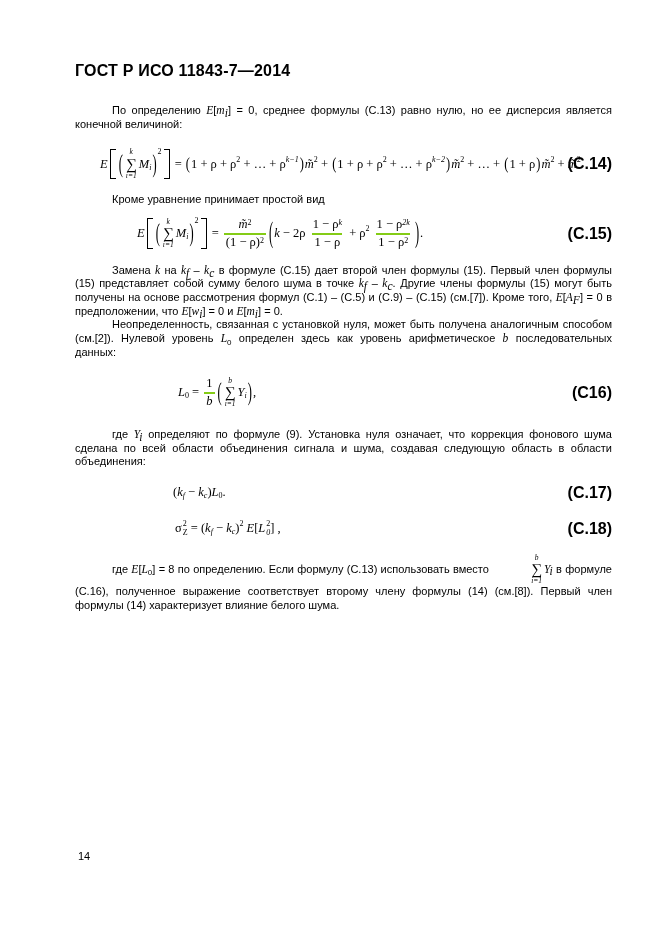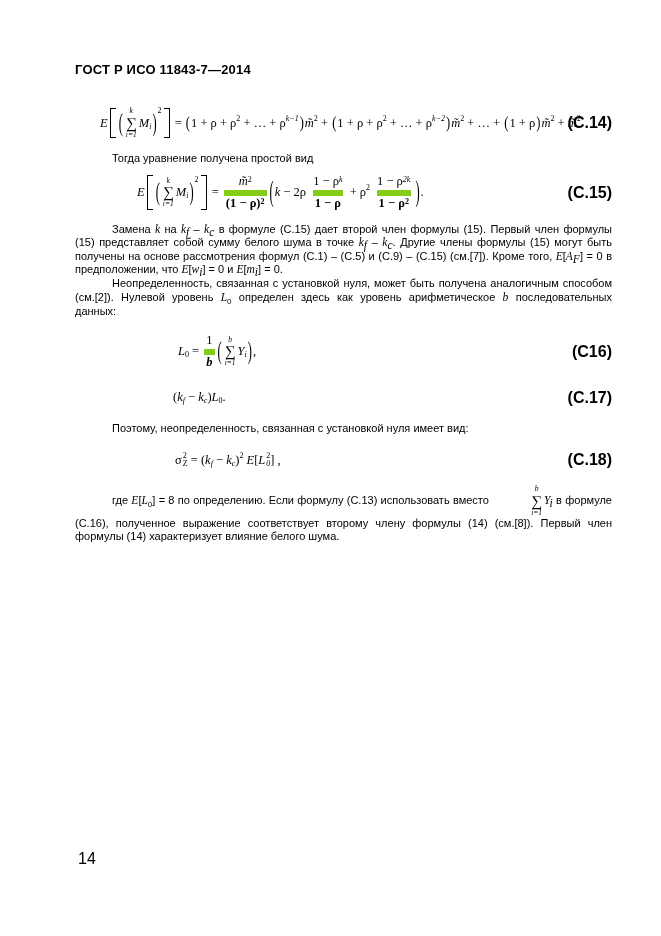--- a/index.html
+++ b/index.html
@@ -7,21 +7,21 @@
     position:relative;
     width:661px; height:936px;
     background:#ffffff;
     font-family:"Liberation Sans", sans-serif;
     color:#000;
     box-sizing:border-box;
     padding:62px 49px 0 75px;
     overflow:hidden;
   }
   .doc-header {
-    font-size:13px; font-weight:bold;
+    font-size:16px; font-weight:bold;
     margin-bottom:24px;
     letter-spacing:0.2px;
   }
   .para {
     font-size:11px; line-height:13.6px;
     text-align:justify;
     text-indent:37px;
     margin:0;
   }
   .para .tk-i { font-family:"Liberation Serif", serif; font-style:italic; font-size:11.5px; }
@@ -62,32 +62,32 @@
   }
   .tk-sum .lim { font-size:7.5px; font-style:italic; line-height:1.1; }
   .tk-sum .sigma { font-size:15px; font-style:normal; line-height:1; }
   .tk-frac {
     display:inline-flex; flex-direction:column; align-items:center;
     vertical-align:middle; margin:0 2px; line-height:1.25;
   }
   .tk-frac .num, .tk-frac .den {
     display:flex; align-items:baseline; justify-content:center; padding:0 2px;
   }
-  .tk-frac .den { border-top:6px solid #84cc16;font-weight:bold; }
+  .tk-frac .den { border-top:2px solid #84cc16; }
   .tk-frac .tk-sup { top:-3px; }
   .tk-supsub {
     display:inline-flex; align-items:center;
   }
   .tk-supsub .stack {
     display:inline-flex; flex-direction:column; justify-content:center;
     font-size:8px; line-height:1.05; margin-left:1px;
   }
   .page-number {
     position:absolute; left:78px; top:850px;
-    font-size:16px;
+    font-size:11px;
   }
   
   #b0 { margin-top:0; }
   #b1 { margin:11px 0 7px 0; min-height:44px; }
   #b1 .fm { margin-left:25px; }
   #b2 { text-indent:37px; }
   #b3 { margin:3px 0 6px 0; min-height:48px; }
   #b3 .fm { margin-left:62px; }
   #b6 { margin:11px 0 13px 0; min-height:44px; }
   #b6 .fm { margin-left:103px; }
@@ -96,49 +96,50 @@
   #b10 { margin:13px 0 13px 0; min-height:24px; }
   #b10 .fm { margin-left:100px; }
 </style>
 </head>
 <body>
 
 <div class="page">
 
   <div class="doc-header">ГОСТ Р ИСО 11843-7—2014</div>
 
+  <p class="para" id="b0"><span class="tk-r">По определению </span><span class="tk-i">E</span><span class="tk-r">[</span><span class="tk-i">m</span><span class="tk-sub tk-i">i</span><span class="tk-r">] = 0, среднее формулы (С.13) равно нулю, но ее дисперсия является конечной величиной:</span></p>
 
   <div class="formula-row" id="b1">
     <span class="fm"><span class="tk-i">E</span><span class="tk-lb"></span><span class="tk-paren" style="transform: scaleY(2.1);">(</span><span class="tk-sum"><span class="lim">k</span><span class="sigma">∑</span><span class="lim">i=1</span></span><span class="tk-i">M</span><span class="tk-sub tk-i">i</span><span class="tk-paren" style="transform: scaleY(2.1);">)</span><span class="tk-hsup tk-r">2</span><span class="tk-rb"></span><span class="tk-r"> = </span><span class="tk-paren" style="transform: scaleY(1.35);">(</span><span class="tk-r">1 + ρ + ρ</span><span class="tk-sup tk-r">2</span><span class="tk-r"> + … + ρ</span><span class="tk-sup tk-i">k−1</span><span class="tk-paren" style="transform: scaleY(1.35);">)</span><span class="tk-i">m̃</span><span class="tk-sup tk-r">2</span><span class="tk-r"> + </span><span class="tk-paren" style="transform: scaleY(1.35);">(</span><span class="tk-r">1 + ρ + ρ</span><span class="tk-sup tk-r">2</span><span class="tk-r"> + … + ρ</span><span class="tk-sup tk-i">k−2</span><span class="tk-paren" style="transform: scaleY(1.35);">)</span><span class="tk-i">m̃</span><span class="tk-sup tk-r">2</span><span class="tk-r"> + … + </span><span class="tk-paren" style="transform: scaleY(1.35);">(</span><span class="tk-r">1 + ρ</span><span class="tk-paren" style="transform: scaleY(1.35);">)</span><span class="tk-i">m̃</span><span class="tk-sup tk-r">2</span><span class="tk-r"> + </span><span class="tk-i">m̃</span><span class="tk-sup tk-r">2</span></span>
     <span class="formula-label">(С.14)</span>
   </div>
 
-  <p class="para" id="b2"><span class="tk-r">Тогда уравнение получена простой вид</span></p>
+  <p class="para" id="b2"><span class="tk-r">Кроме уравнение принимает простой вид</span></p>
 
   <div class="formula-row" id="b3">
     <span class="fm"><span class="tk-i">E</span><span class="tk-lb"></span><span class="tk-paren" style="transform: scaleY(2.1);">(</span><span class="tk-sum"><span class="lim">k</span><span class="sigma">∑</span><span class="lim">i=1</span></span><span class="tk-i">M</span><span class="tk-sub tk-i">i</span><span class="tk-paren" style="transform: scaleY(2.1);">)</span><span class="tk-hsup tk-r">2</span><span class="tk-rb"></span><span class="tk-r"> = </span><span class="tk-frac"><span class="num"><span class="tk-i">m̃</span><span class="tk-sup tk-r">2</span></span><span class="den"><span class="tk-r">(1 − ρ)</span><span class="tk-sup tk-r">2</span></span></span><span class="tk-paren" style="transform: scaleY(2.3);">(</span><span class="tk-i">k</span><span class="tk-r"> − 2ρ </span><span class="tk-frac"><span class="num"><span class="tk-r">1 − ρ</span><span class="tk-sup tk-i">k</span></span><span class="den"><span class="tk-r">1 − ρ</span></span></span><span class="tk-r"> + ρ</span><span class="tk-sup tk-r">2</span><span style="display: inline-block; width: 3px;"></span><span class="tk-frac"><span class="num"><span class="tk-r">1 − ρ</span><span class="tk-sup tk-i">2k</span></span><span class="den"><span class="tk-r">1 − ρ</span><span class="tk-sup tk-r">2</span></span></span><span class="tk-paren" style="transform: scaleY(2.3);">)</span><span class="tk-r">.</span></span>
     <span class="formula-label">(С.15)</span>
   </div>
 
   <p class="para" id="b4"><span class="tk-r">Замена </span><span class="tk-i">k</span><span class="tk-r"> на </span><span class="tk-i">k</span><span class="tk-sub tk-i">f</span><span class="tk-r"> – </span><span class="tk-i">k</span><span class="tk-sub tk-i">c</span><span class="tk-r"> в формуле (С.15) дает второй член формулы (15). Первый член формулы (15) представляет собой сумму белого шума в точке </span><span class="tk-i">k</span><span class="tk-sub tk-i">f</span><span class="tk-r"> – </span><span class="tk-i">k</span><span class="tk-sub tk-i">c</span><span class="tk-r">. Другие члены формулы (15) могут быть получены на основе рассмотрения формул (С.1) – (С.5) и (С.9) – (С.15) (см.[7]). Кроме того, </span><span class="tk-i">E</span><span class="tk-r">[</span><span class="tk-i">A</span><span class="tk-sub tk-i">F</span><span class="tk-r">] = 0 в предположении, что </span><span class="tk-i">E</span><span class="tk-r">[</span><span class="tk-i">w</span><span class="tk-sub tk-i">i</span><span class="tk-r">] = 0 и </span><span class="tk-i">E</span><span class="tk-r">[</span><span class="tk-i">m</span><span class="tk-sub tk-i">i</span><span class="tk-r">] = 0.</span></p>
 
   <p class="para" id="b5"><span class="tk-r">Неопределенность, связанная с установкой нуля, может быть получена аналогичным способом (см.[2]). Нулевой уровень </span><span class="tk-i">L</span><span class="tk-sub tk-r">0</span><span class="tk-r"> определен здесь как уровень арифметическое </span><span class="tk-i">b</span><span class="tk-r"> последовательных данных:</span></p>
 
   <div class="formula-row" id="b6">
     <span class="fm"><span class="tk-i">L</span><span class="tk-sub tk-r">0</span><span class="tk-r"> = </span><span class="tk-frac"><span class="num"><span class="tk-r">1</span></span><span class="den"><span class="tk-i">b</span></span></span><span class="tk-paren" style="transform: scaleY(2.1);">(</span><span class="tk-sum"><span class="lim">b</span><span class="sigma">∑</span><span class="lim">i=1</span></span><span class="tk-i">Y</span><span class="tk-sub tk-i">i</span><span class="tk-paren" style="transform: scaleY(2.1);">)</span><span class="tk-r">,</span></span>
     <span class="formula-label">(С16)</span>
   </div>
 
+  <p class="para" id="b7"><span class="tk-r">где </span><span class="tk-i">Y</span><span class="tk-sub tk-i">i</span><span class="tk-r"> определяют по формуле (9). Установка нуля означает, что коррекция фонового шума сделана по всей области объединения сигнала и шума, создавая следующую область в области объединения:</span></p>
 
   <div class="formula-row" id="b8">
     <span class="fm"><span class="tk-r">(</span><span class="tk-i">k</span><span class="tk-sub tk-i">f</span><span class="tk-r"> − </span><span class="tk-i">k</span><span class="tk-sub tk-i">c</span><span class="tk-r">)</span><span class="tk-i">L</span><span class="tk-sub tk-r">0</span><span class="tk-r">.</span></span>
     <span class="formula-label">(С.17)</span>
   </div>
 
-  <p class="para" id="b9"><span class="tk-r">Поэтому, неопределенность, связанная с установкой нуля имеет вид:</span></p>
 
   <div class="formula-row" id="b10">
     <span class="fm"><span class="tk-supsub"><span class="tk-r">σ</span><span class="stack"><span class="tk-r">2</span><span class="tk-r">Z</span></span></span><span class="tk-r"> = (</span><span class="tk-i">k</span><span class="tk-sub tk-i">f</span><span class="tk-r"> − </span><span class="tk-i">k</span><span class="tk-sub tk-i">c</span><span class="tk-r">)</span><span class="tk-sup tk-r">2</span><span style="display: inline-block; width: 3px;"></span><span class="tk-i">E</span><span class="tk-r">[</span><span class="tk-supsub"><span class="tk-i">L</span><span class="stack"><span class="tk-r">2</span><span class="tk-i">0</span></span></span><span class="tk-r">] ,</span></span>
     <span class="formula-label">(С.18)</span>
   </div>
 
   <p class="para" id="b11"><span class="tk-r">где </span><span class="tk-i">E</span><span class="tk-r">[</span><span class="tk-i">L</span><span class="tk-sub tk-r">0</span><span class="tk-r">] = 8 по определению. Если формулу (С.13) использовать вместо </span><span class="tk-sum">
         <span class="lim">b</span>
         <span class="sigma">∑</span>
         <span class="lim">i=1</span>

